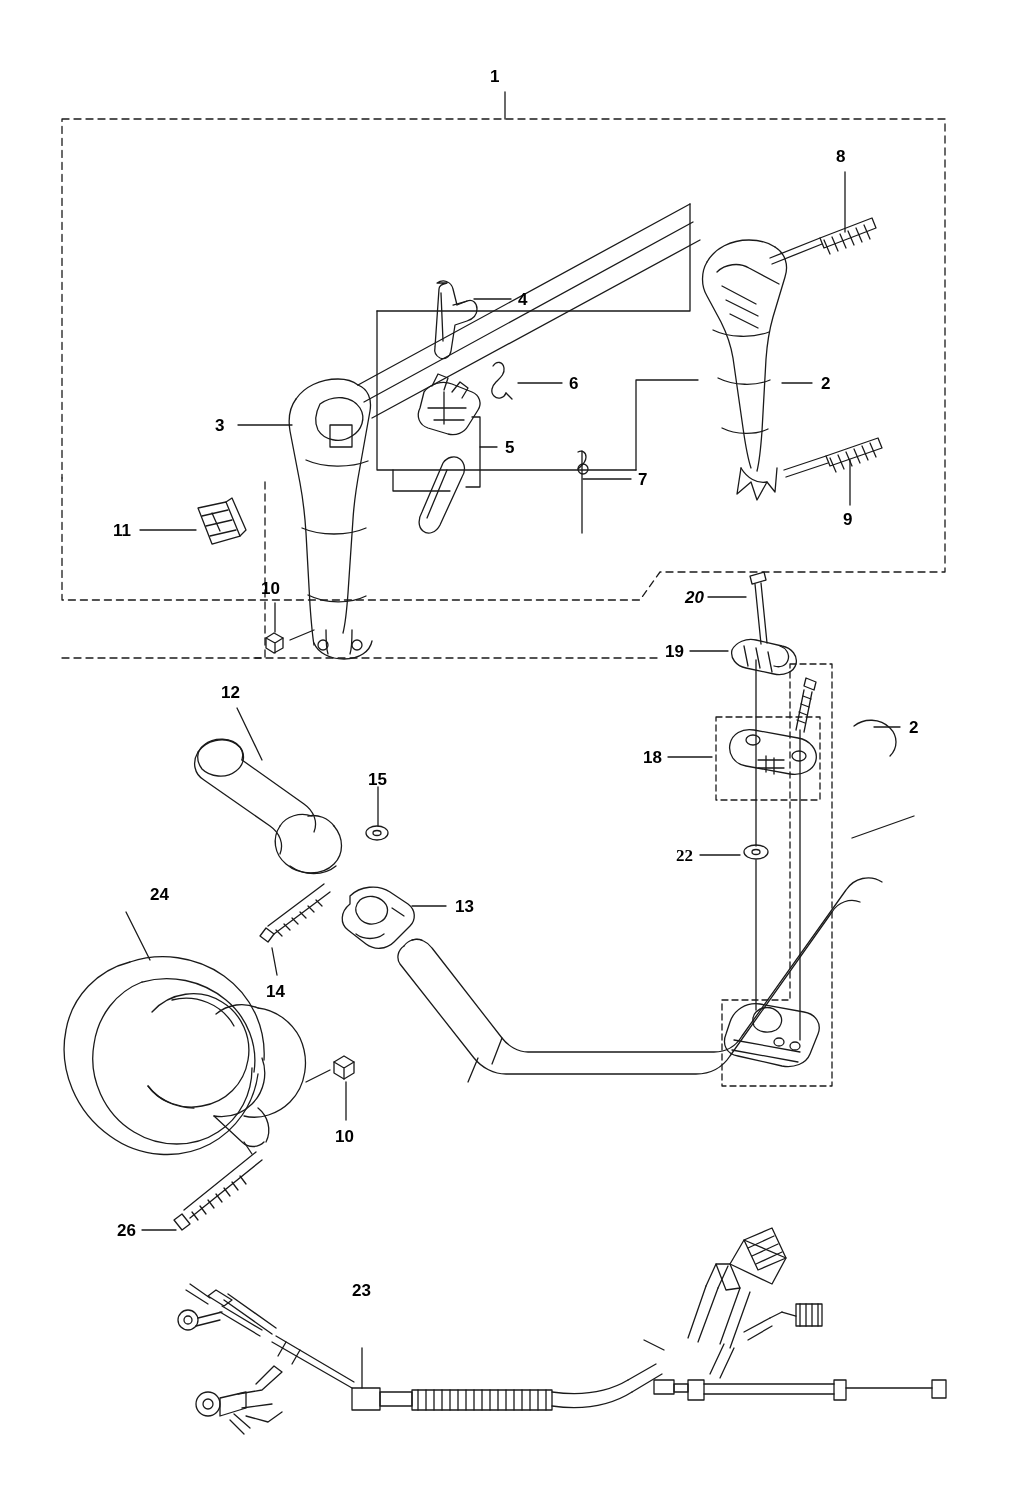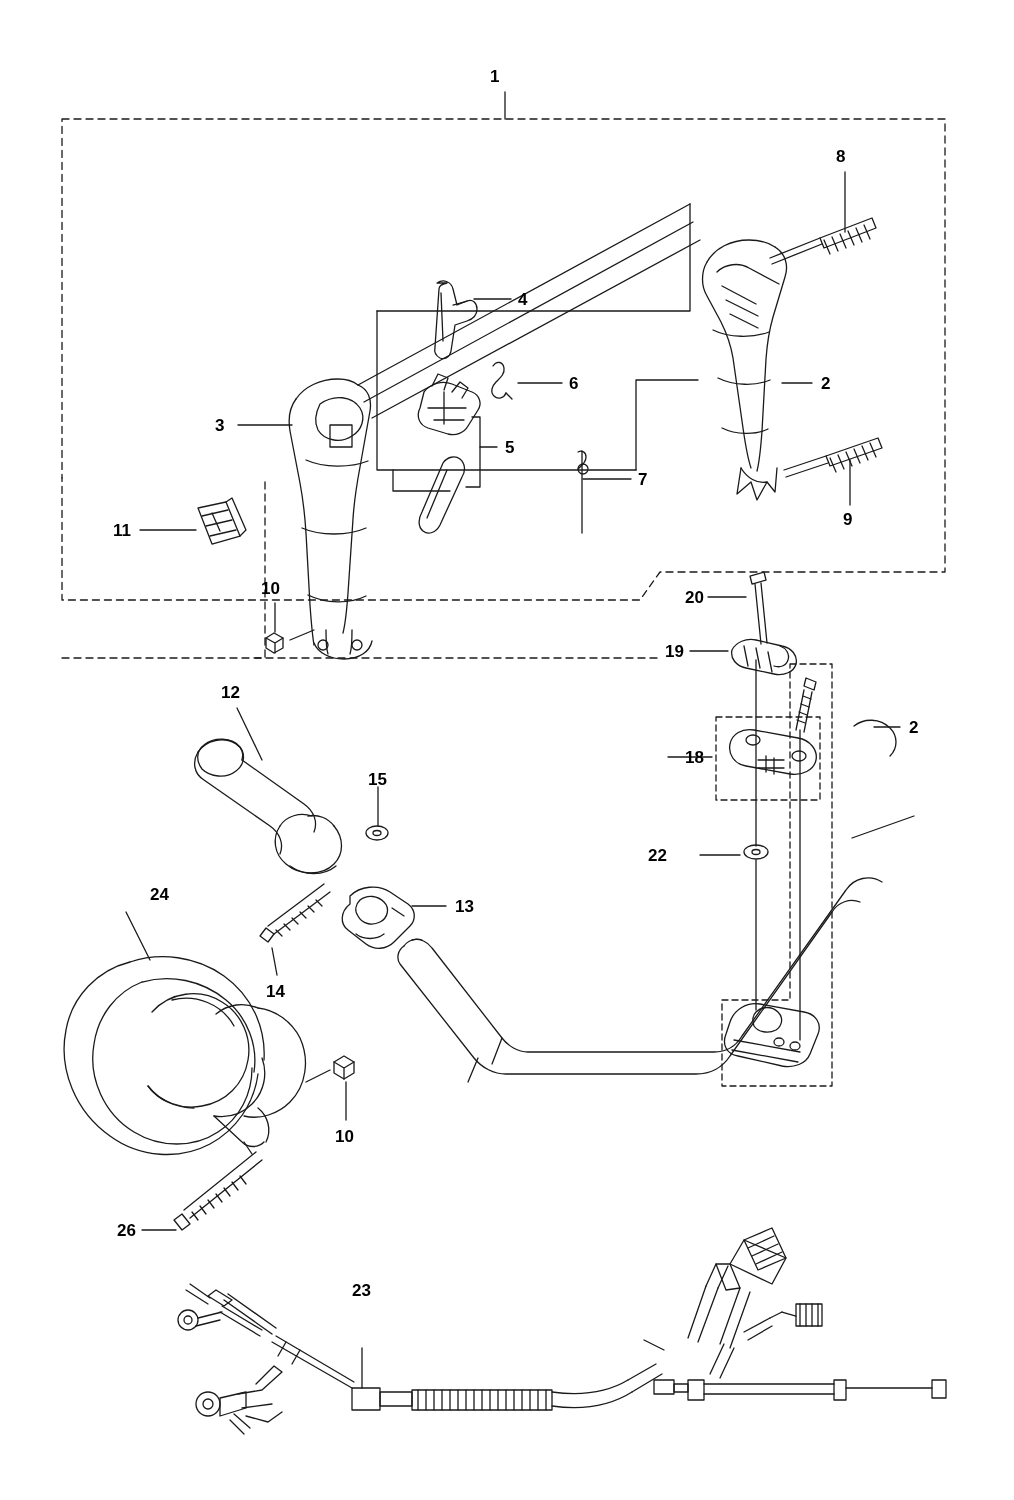--- a/index.html
+++ b/index.html
@@ -334,27 +334,27 @@
   <div class="callout" style="left:836px;top:148px;">8</div>
   <div class="callout" style="left:518px;top:291px;">4</div>
   <div class="callout" style="left:821px;top:375px;">2</div>
   <div class="callout" style="left:569px;top:375px;">6</div>
   <div class="callout" style="left:215px;top:417px;">3</div>
   <div class="callout" style="left:505px;top:439px;">5</div>
   <div class="callout" style="left:638px;top:471px;">7</div>
   <div class="callout" style="left:843px;top:511px;">9</div>
   <div class="callout" style="left:113px;top:522px;">11</div>
   <div class="callout" style="left:261px;top:580px;">10</div>
-  <div class="callout" style="left:685px;top:589px;">20</div>
+  <div class="callout" style="left:685px;top:589px;font-style:italic;">20</div>
   <div class="callout" style="left:665px;top:643px;">19</div>
   <div class="callout" style="left:221px;top:684px;">12</div>
   <div class="callout" style="left:909px;top:719px;">2</div>
-  <div class="callout" style="left:643px;top:749px;margin-left:42px;">18</div>
+  <div class="callout" style="left:643px;top:749px;">18</div>
   <div class="callout" style="left:368px;top:771px;">15</div>
-  <div class="callout" style="left:648px;top:847px;">22</div>
+  <div class="callout" style="left:676px;top:847px;font-family:Liberation Serif, serif;">22</div>
   <div class="callout" style="left:110px;top:886px;margin-left:40px;">24</div>
   <div class="callout" style="left:455px;top:898px;">13</div>
   <div class="callout" style="left:266px;top:983px;">14</div>
   <div class="callout" style="left:335px;top:1128px;">10</div>
   <div class="callout" style="left:117px;top:1222px;text-align:right;">26</div>
   <div class="callout" style="left:352px;top:1282px;">23</div>
 
 </div>
 
 </body></html>

